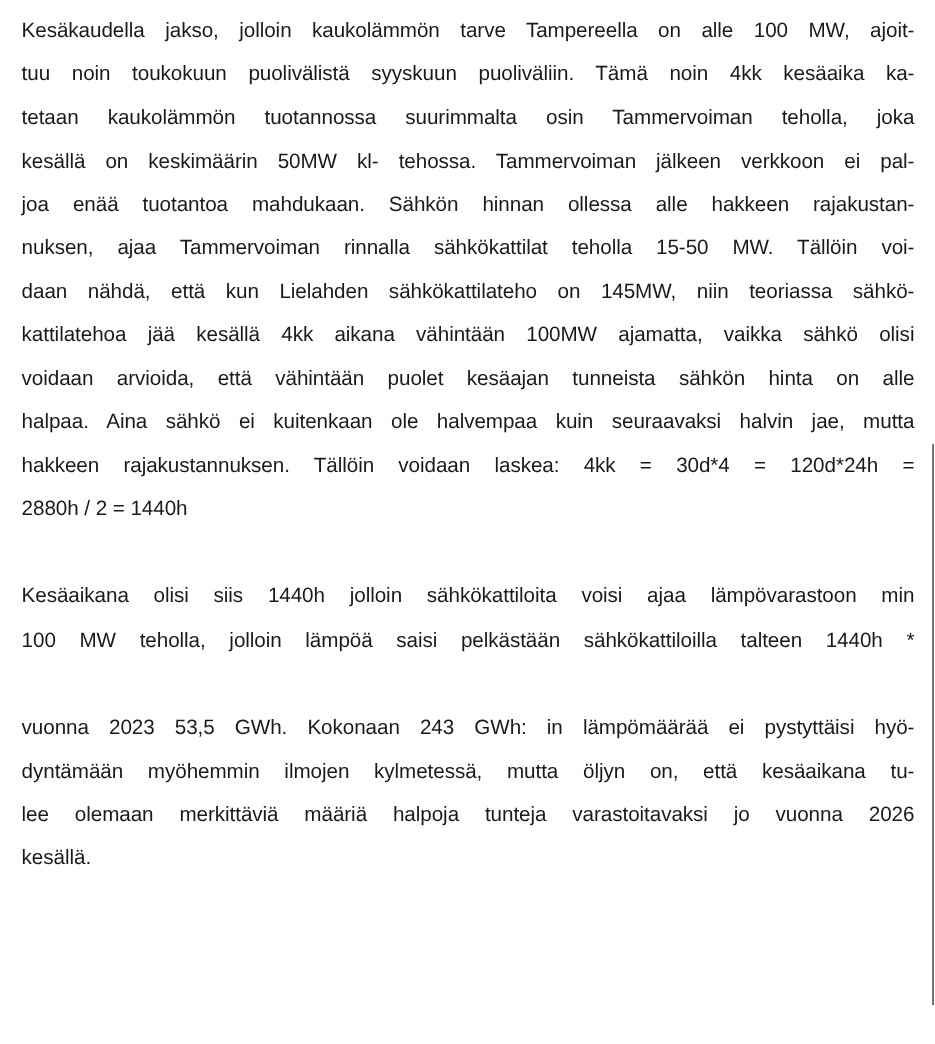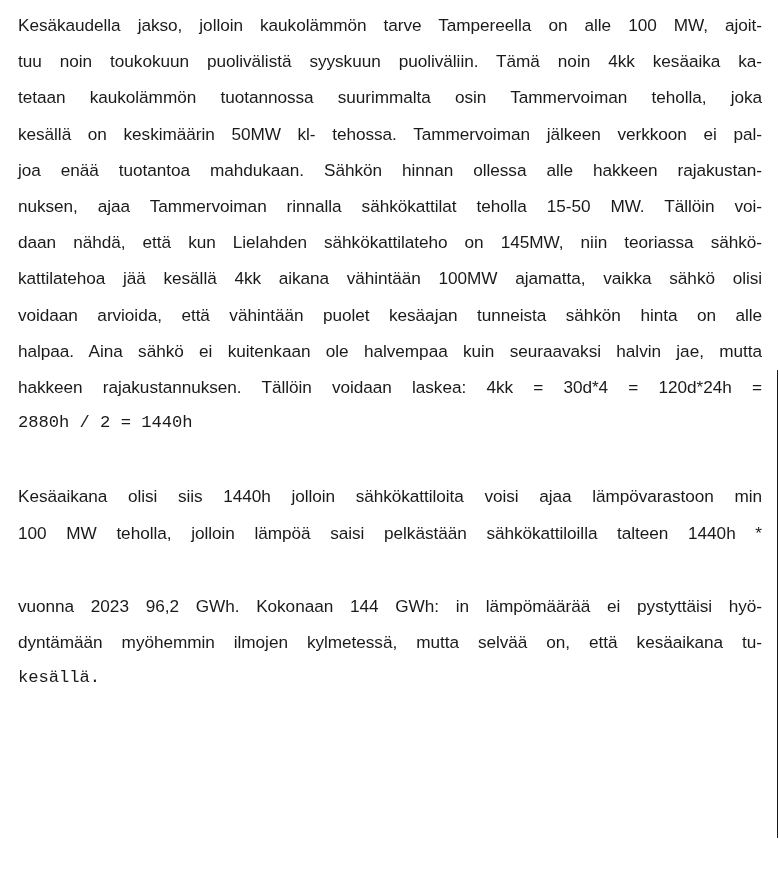--- a/index.html
+++ b/index.html
@@ -55,21 +55,20 @@
 
   
   .ln {
     display: block;
     text-align: justify;
     text-align-last: justify;
     white-space: pre-wrap;
   }
   .ln.last {
     text-align-last: left;
-    font-family: Liberation Mono, monospace;
   }
 
   p.para:first-child {
     margin-top: 7px;
   }
 </style>
 </head>
 <body>
 
 <div class="page">
@@ -92,19 +91,20 @@
       <span class="ln">hakkeen rajakustannuksen. Tällöin voidaan laskea: 4kk = 30d*4 = 120d*24h =</span>
       <span class="ln last">2880h / 2 = 1440h</span>
     </p>
 
     <p class="para">
       <span class="ln">Kesäaikana olisi siis 1440h jolloin sähkökattiloita voisi ajaa lämpövarastoon min</span>
       <span class="ln">100 MW teholla, jolloin lämpöä saisi pelkästään sähkökattiloilla talteen 1440h *</span>
     </p>
 
     <p class="para">
-      <span class="ln">vuonna 2023 96,2 GWh. Kokonaan 144 GWh: in lämpömäärää ei pystyttäisi hyö-</span>
-      <span class="ln">dyntämään myöhemmin ilmojen kylmetessä, mutta selvää on, että kesäaikana tu-</span>
+      <span class="ln">vuonna 2023 53,5 GWh. Kokonaan 243 GWh: in lämpömäärää ei pystyttäisi hyö-</span>
+      <span class="ln">dyntämään myöhemmin ilmojen kylmetessä, mutta öljyn on, että kesäaikana tu-</span>
+      <span class="ln">lee olemaan merkittäviä määriä halpoja tunteja varastoitavaksi jo vuonna 2026</span>
       <span class="ln last">kesällä.</span>
     </p>
 
   </div>
 </div>
 
 </body></html>

